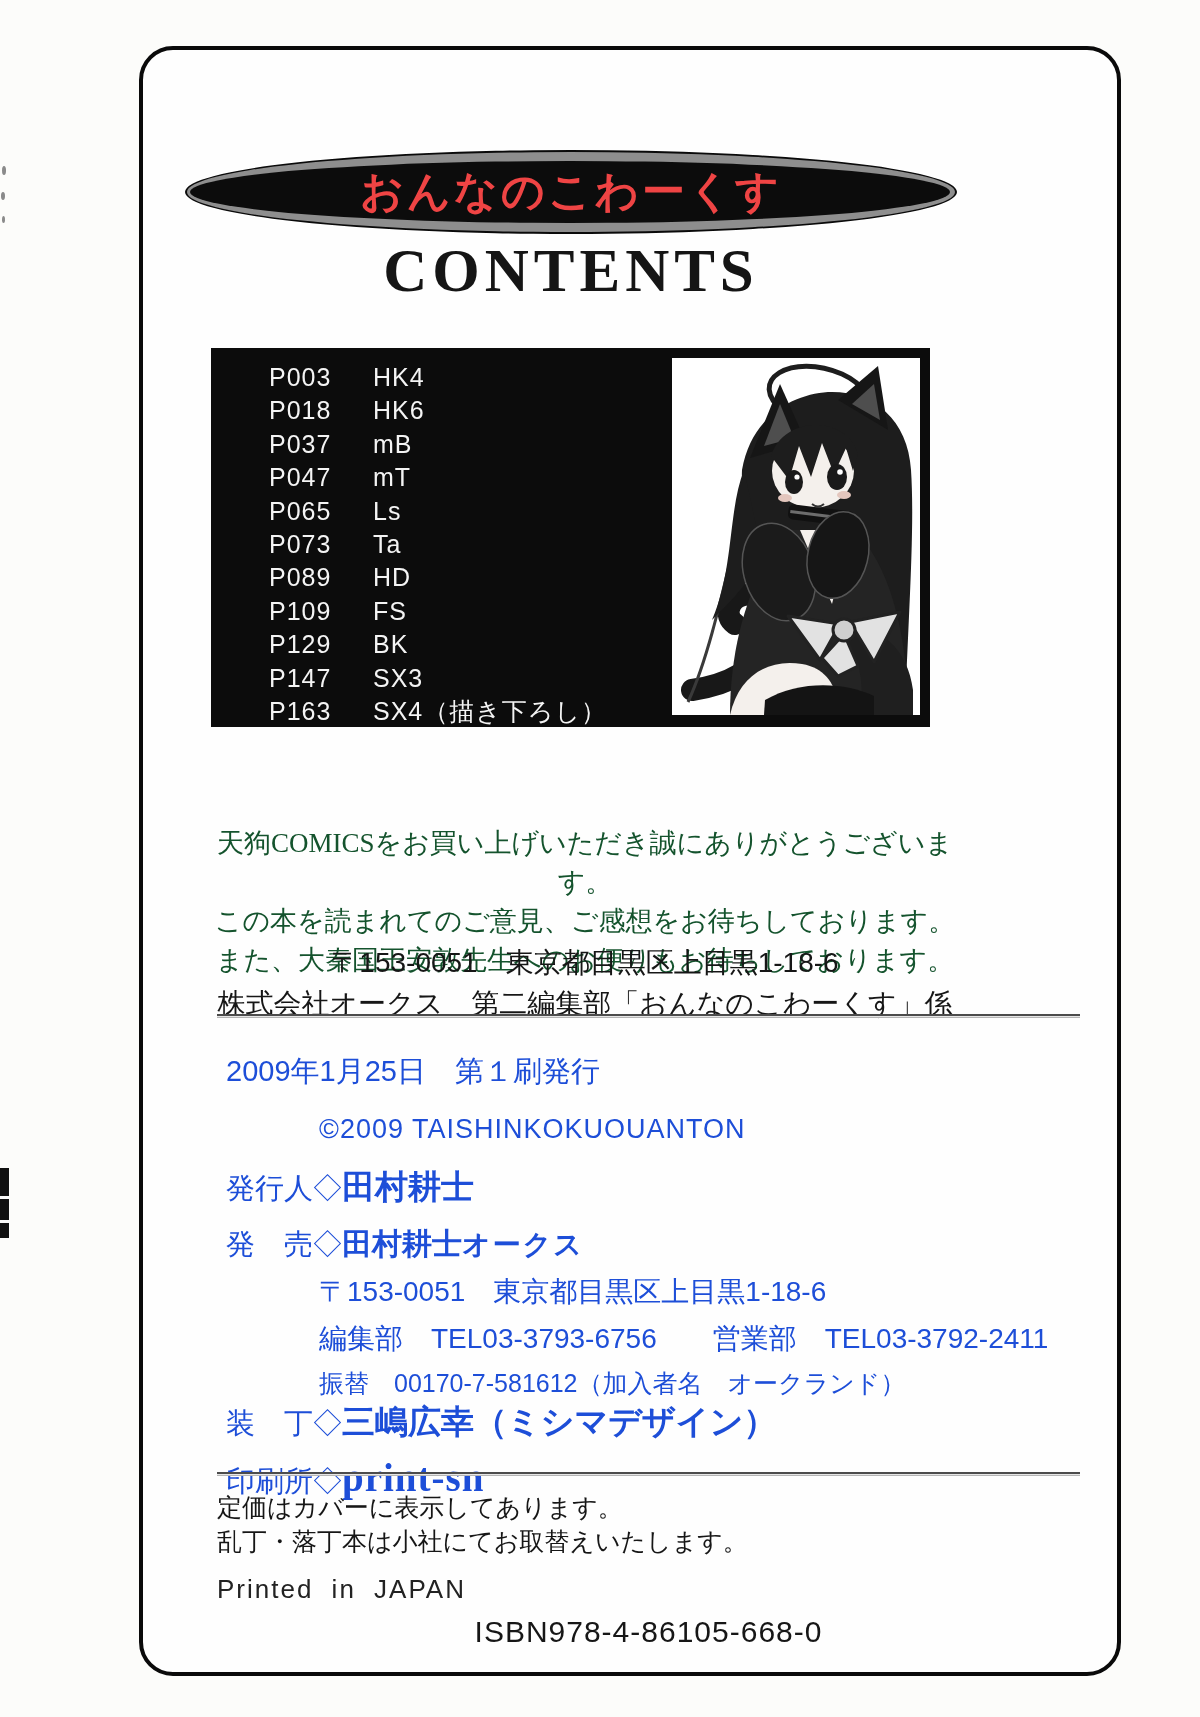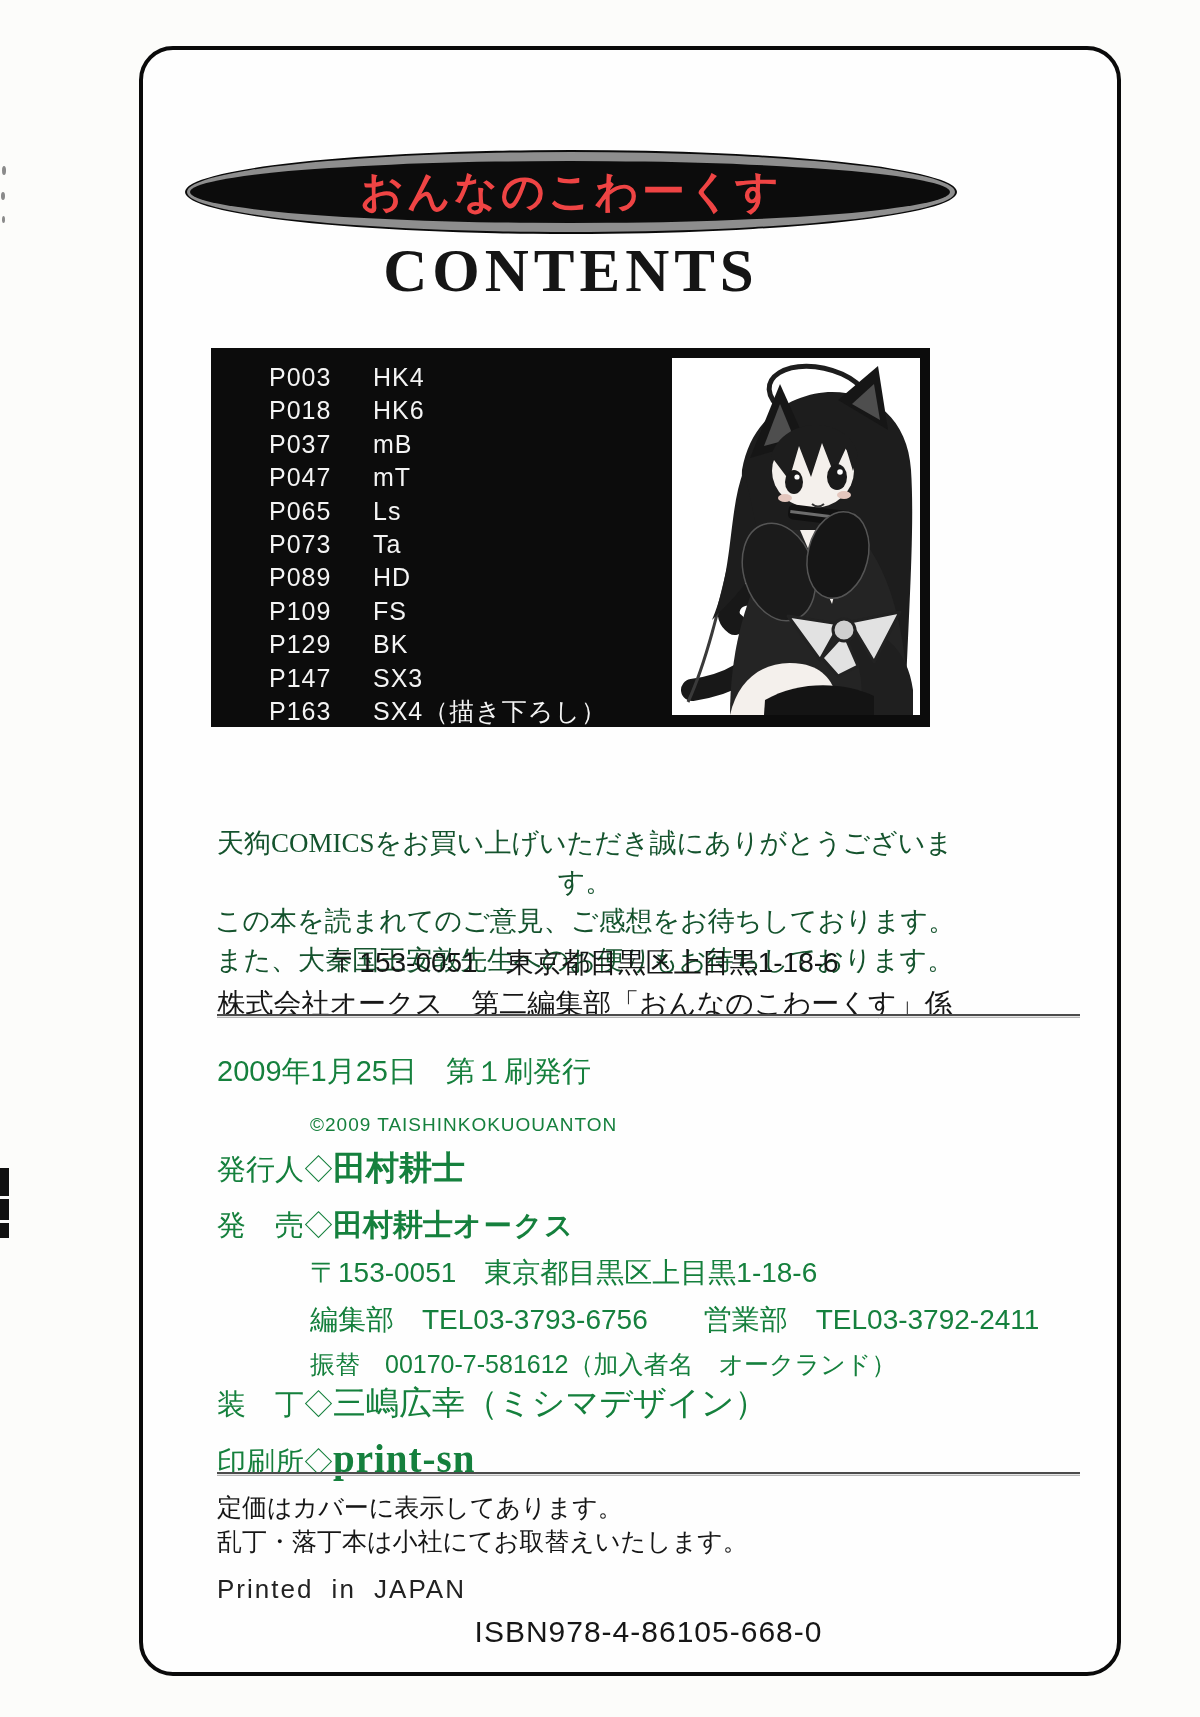--- a/index.html
+++ b/index.html
@@ -53,36 +53,36 @@
   
   .contact{left:205px;top:942px;width:760px;text-align:center;
     font-size:28px;line-height:41px;color:#161616;}
 
   .rule{left:217px;width:863px;height:4px;
     background:linear-gradient(#4c4c4c 0 2px,#e6e6e6 2px 3px,#b5b5b5 3px 4px);}
   .rule1{top:1014px;}
   .rule2{top:1472px;}
 
   
-  .colophon{left:217px;top:1052px;width:863px;font-size:29px;color:#15803d;}
+  .colophon{left:226px;top:1052px;width:863px;font-size:29px;color:#1d4ed8;}
   .row{white-space:nowrap;}
   .r-date{margin-bottom:22px;}
   .r-author{margin-bottom:2px;}
   .name-serif{font-family:"Liberation Serif","DejaVu Serif",serif;font-weight:700;}
   .n-author{font-size:37px;}
-  .r-copy{margin-left:93px;font-size:19px;letter-spacing:1px;margin-bottom:10px;}
+  .r-copy{margin-left:93px;font-size:27px;letter-spacing:1px;margin-bottom:20px;}
   .r-pub{margin-bottom:14px;}
   .n-pub{font-size:33px;}
   .r-seller{margin-bottom:8px;}
   .n-seller-s{font-weight:700;font-size:30px;}
   .n-seller-l{font-weight:700;font-size:28px;letter-spacing:2px;}
   .r-ind{margin-left:93px;font-size:28px;margin-bottom:9px;}
   .r-furikae{font-size:25px;margin-bottom:0;}
   .r-design{margin-bottom:10px;}
-  .n-design{font-weight:400;font-size:33px;}
+  .n-design{font-weight:700;font-size:33px;}
   .n-printer{font-size:39px;letter-spacing:1px;}
 
   
   .footer{left:217px;top:1490px;width:863px;color:#161616;}
   .f-note{font-size:25px;line-height:34px;}
   .f-printed{font-size:26px;letter-spacing:2px;word-spacing:9px;margin-top:16px;color:#222;}
   .f-isbn{font-size:30px;letter-spacing:1px;margin-top:10px;text-align:center;}
 </style>
 </head>
 <body>

